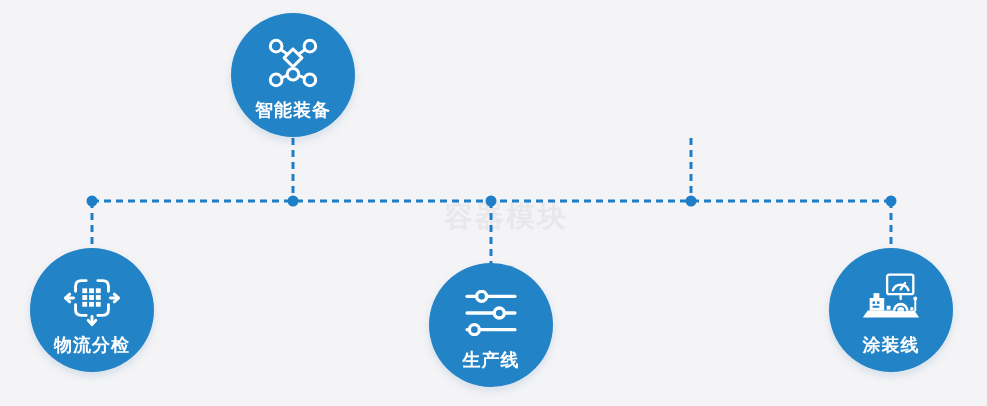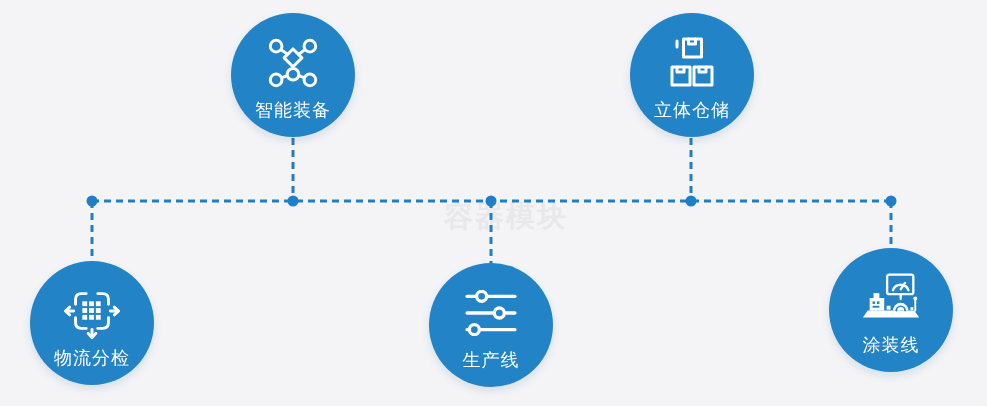--- a/index.html
+++ b/index.html
@@ -28,21 +28,21 @@
   .connectors circle{fill:var(--connector);}
   .node{
     position:absolute;z-index:2;width:124px;height:124px;border-radius:50%;
     background:var(--node-fill);
     display:flex;flex-direction:column;align-items:center;justify-content:center;
     box-shadow:0 4px 9px rgba(30,100,160,0.14);
     cursor:pointer;
   }
   .node .icon{height:58px;display:flex;align-items:center;justify-content:center;margin-top:2px;}
   .node .label{
-    margin-top:9px;font-size:18px;font-weight:400;letter-spacing:1px;
+    margin-top:9px;font-size:18px;font-weight:700;letter-spacing:1px;
     color:var(--label-text);line-height:1;white-space:nowrap;
   }
   .ico{stroke:#fff;fill:none;stroke-linecap:round;stroke-linejoin:round;}
   .ico .fillblue{fill:var(--node-fill);}
   .ico .fillwhite{fill:#fff;stroke:none;}
 </style>
 </head>
 <body>
 
 <div class="stage">
@@ -74,36 +74,22 @@
         <circle class="fillblue" cx="14" cy="11" r="6.2"></circle>
         <circle class="fillblue" cx="50" cy="11" r="6.2"></circle>
         <circle class="fillblue" cx="14" cy="47" r="6.2"></circle>
         <circle class="fillblue" cx="50" cy="47" r="6.2"></circle>
         <circle class="fillblue" cx="32" cy="41" r="6.2"></circle>
       </svg>
     </span>
     <span class="label">智能装备</span>
   </div>
 
-  <div class="node" style="left:630px;top:13px;">
-    <span class="icon">
-      <svg class="ico" width="56" height="54" viewBox="0 0 56 54" stroke-width="3">
-        <rect x="19.5" y="3" width="18" height="18"></rect>
-        <path d="M24.5 3 v5 h7 v-5"></path>
-        <line x1="13" y1="5" x2="13" y2="11"></line>
-        <rect x="8" y="31" width="18" height="18"></rect>
-        <path d="M13 31 v5 h7 v-5"></path>
-        <rect x="30" y="31" width="18" height="18"></rect>
-        <path d="M35 31 v5 h7 v-5"></path>
-      </svg>
-    </span>
-    <span class="label">立体仓储</span>
-  </div>
 
-  <div class="node" style="left:30px;top:261px;">
+  <div class="node" style="left:30px;top:248px;">
     <span class="icon">
       <svg class="ico" width="60" height="60" viewBox="0 0 62 62" stroke-width="3">
         <path d="M14 24 V19 Q14 13 20 13 H25"></path>
         <path d="M37 13 H42 Q48 13 48 19 V24"></path>
         <path d="M14 38 V43 Q14 49 20 49 H25"></path>
         <path d="M48 38 V43 Q48 49 42 49 H37"></path>
         <line x1="12" y1="31" x2="4" y2="31"></line>
         <polyline points="8,27 3.5,31 8,35"></polyline>
         <line x1="50" y1="31" x2="58" y2="31"></line>
         <polyline points="54,27 58.5,31 54,35"></polyline>

